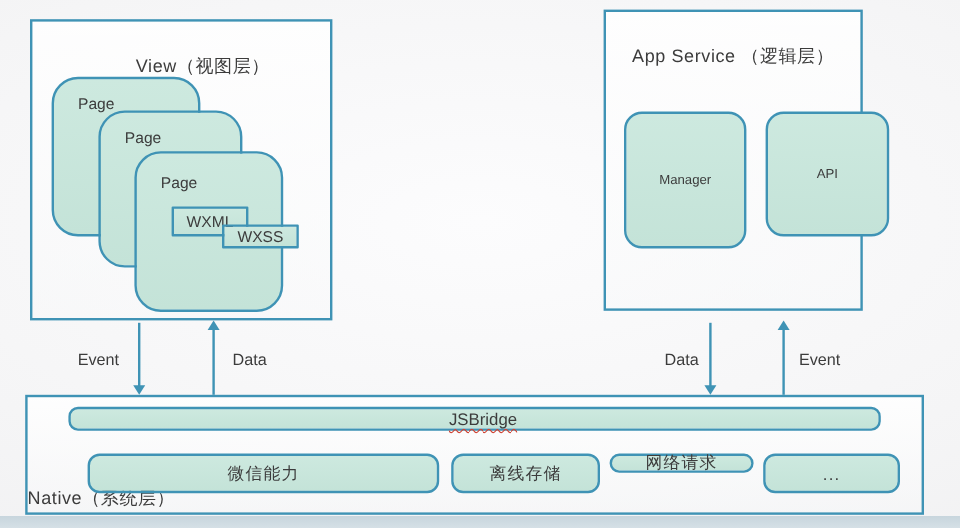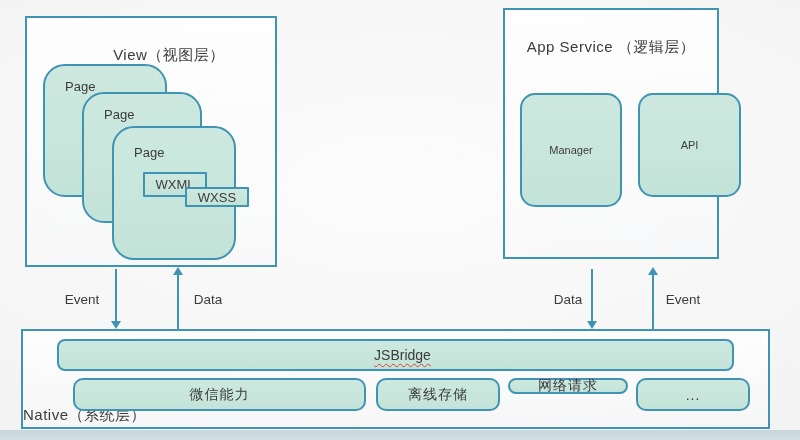--- a/index.html
+++ b/index.html
@@ -125,21 +125,21 @@
   <div class="arrow-label" style="left:546px;top:292px;width:44px;">Data</div>
 
   <div class="arrow-line" style="left:652px;top:275px;height:54px;"></div>
   <div class="arrow-head-up" style="left:648px;top:267px;"></div>
   <div class="arrow-label" style="left:658px;top:292px;width:50px;">Event</div>
 
   <div class="layer-box" style="left:21px;top:329px;width:749px;height:100px;">
     <div class="native-title" style="top:auto;bottom:2px;">Native（系统层）</div>
   </div>
 
-  <div class="green-box jsbridge-bar" style="left:57px;top:339px;width:677px;height:32px;padding-left:14px;">
+  <div class="green-box jsbridge-bar" style="left:57px;top:339px;width:677px;height:20px;padding-left:14px;">
     <span class="jsbridge-text">JSBridge</span>
   </div>
 
   <div class="green-box cap-box" style="left:57px;top:378px;width:293px;height:33px;">微信能力</div>
   <div class="green-box cap-box" style="left:360px;top:378px;width:124px;height:33px;">离线存储</div>
   <div class="green-box cap-box" style="left:492px;top:378px;width:120px;height:16px;">网络请求</div>
   <div class="green-box cap-box" style="left:620px;top:378px;width:114px;height:33px;">...</div>
 
   <div class="bottom-strip"></div>
 

